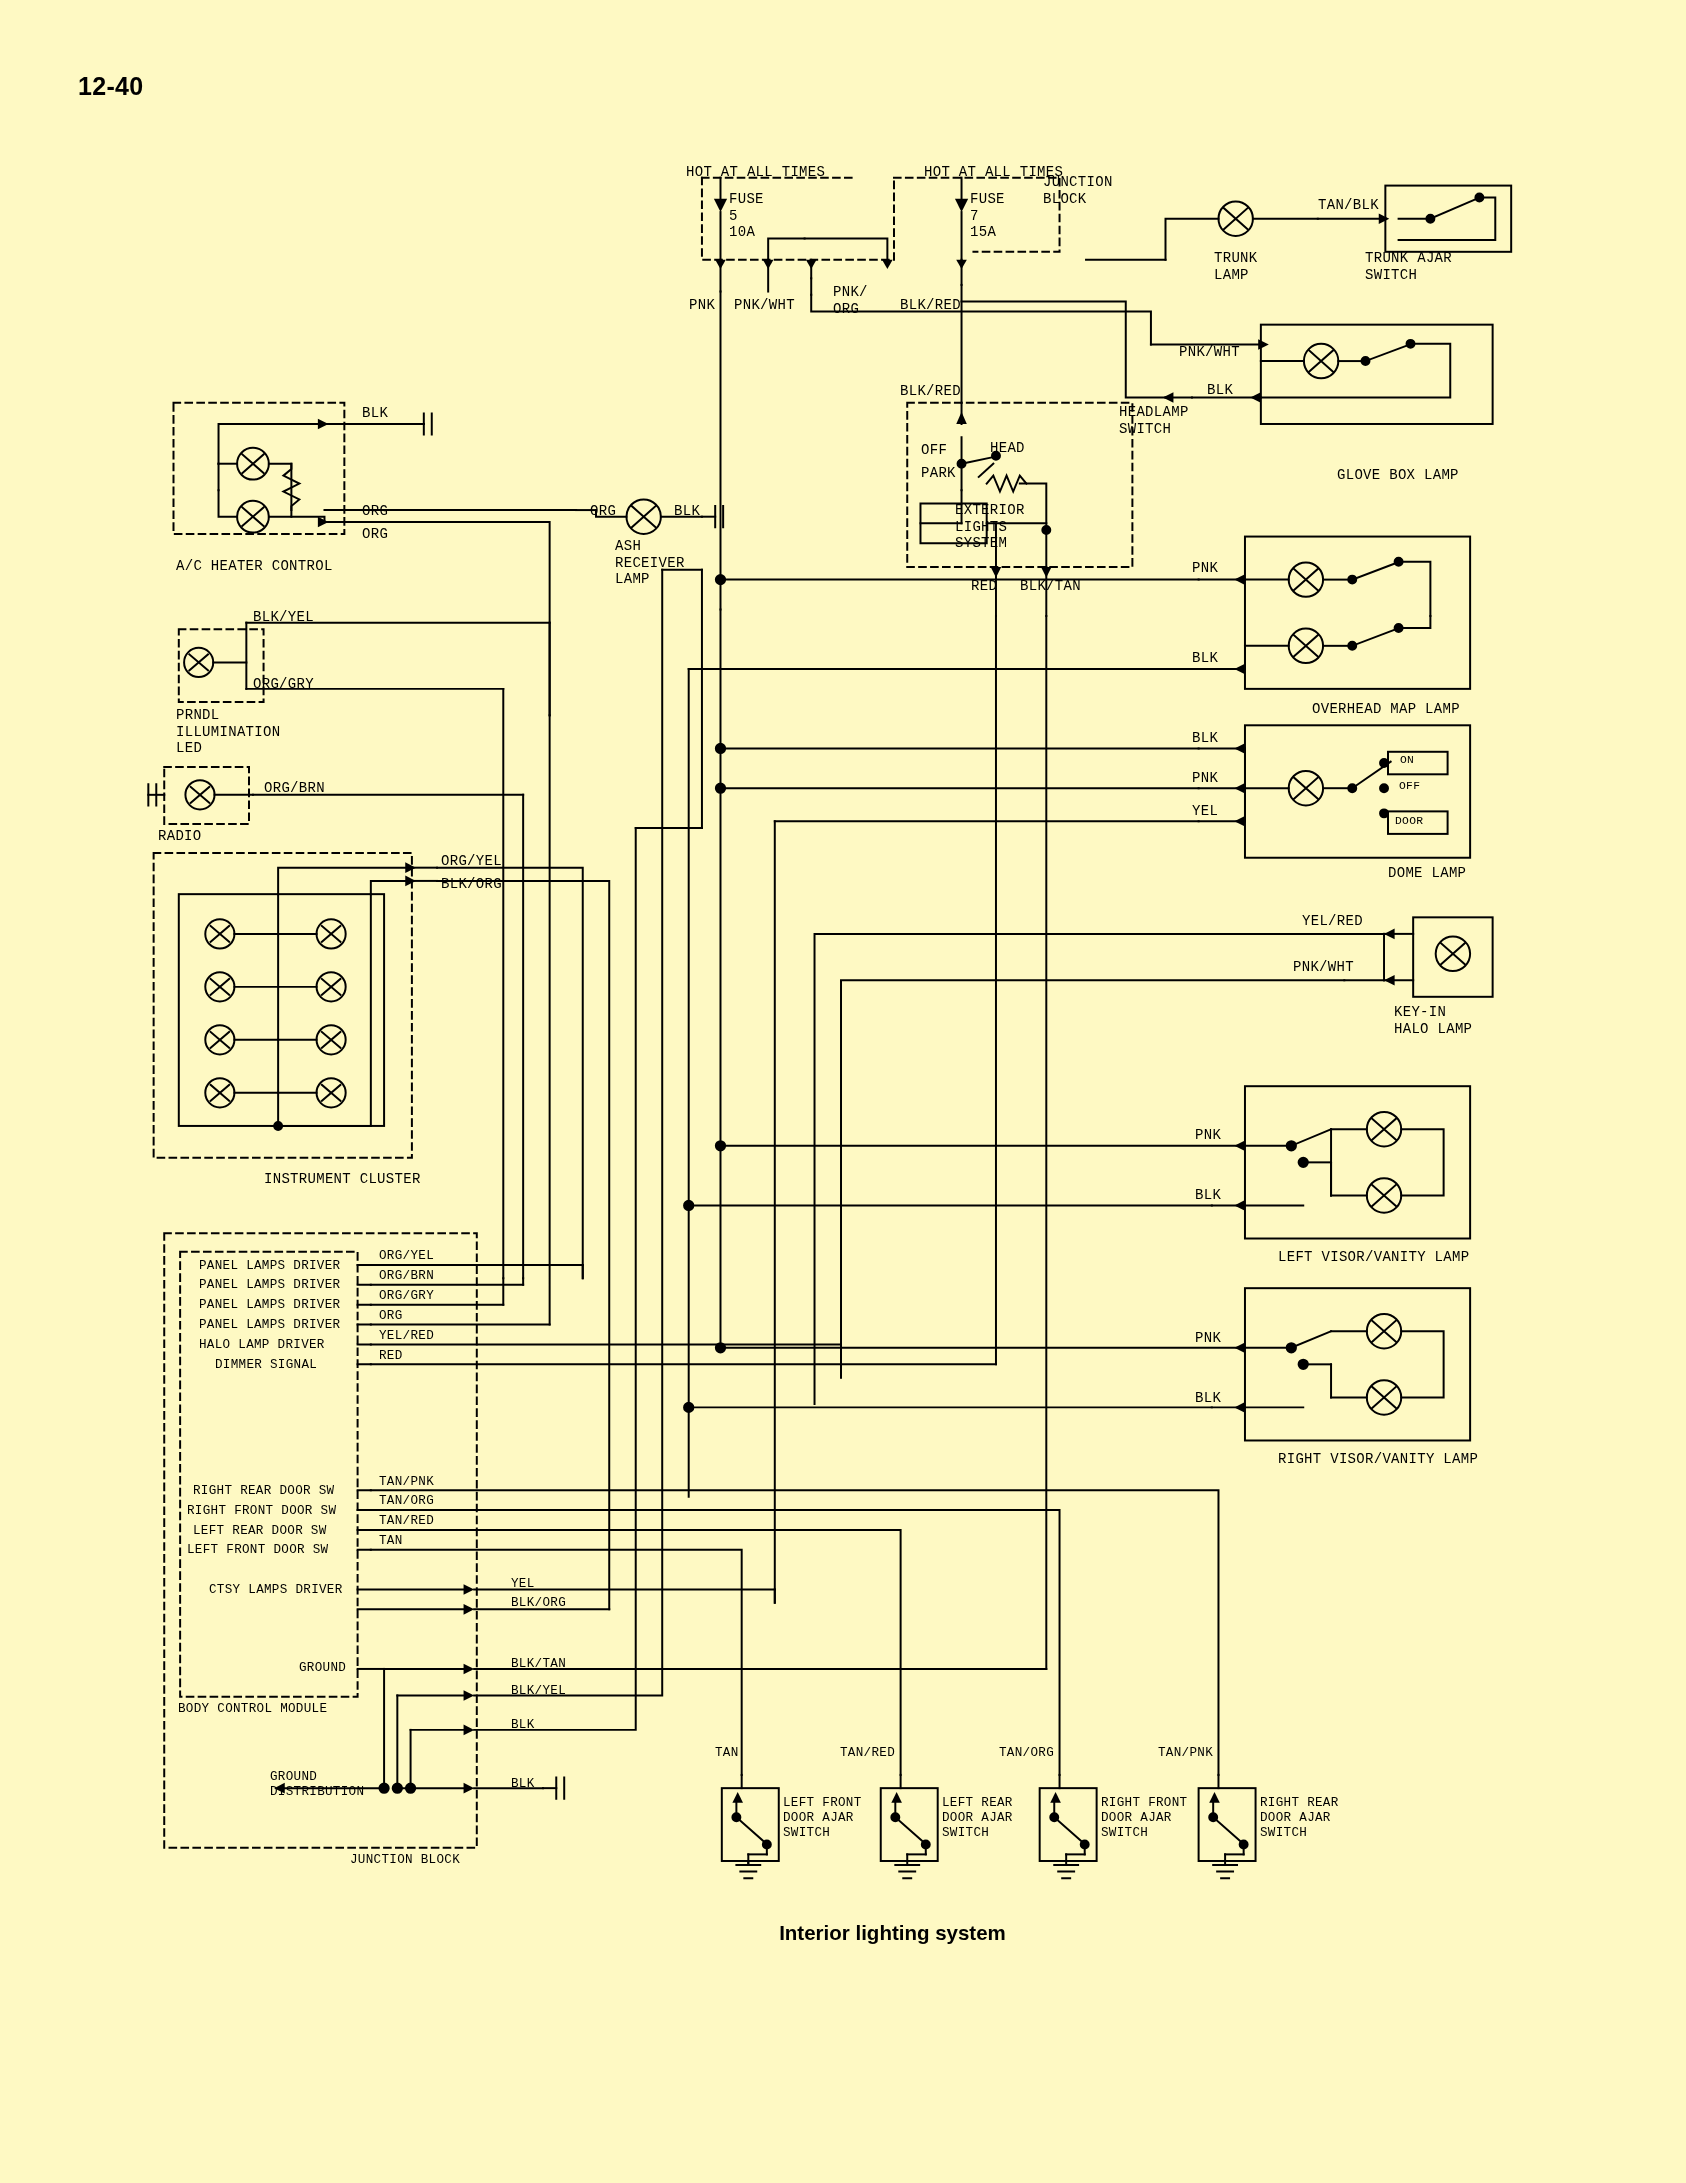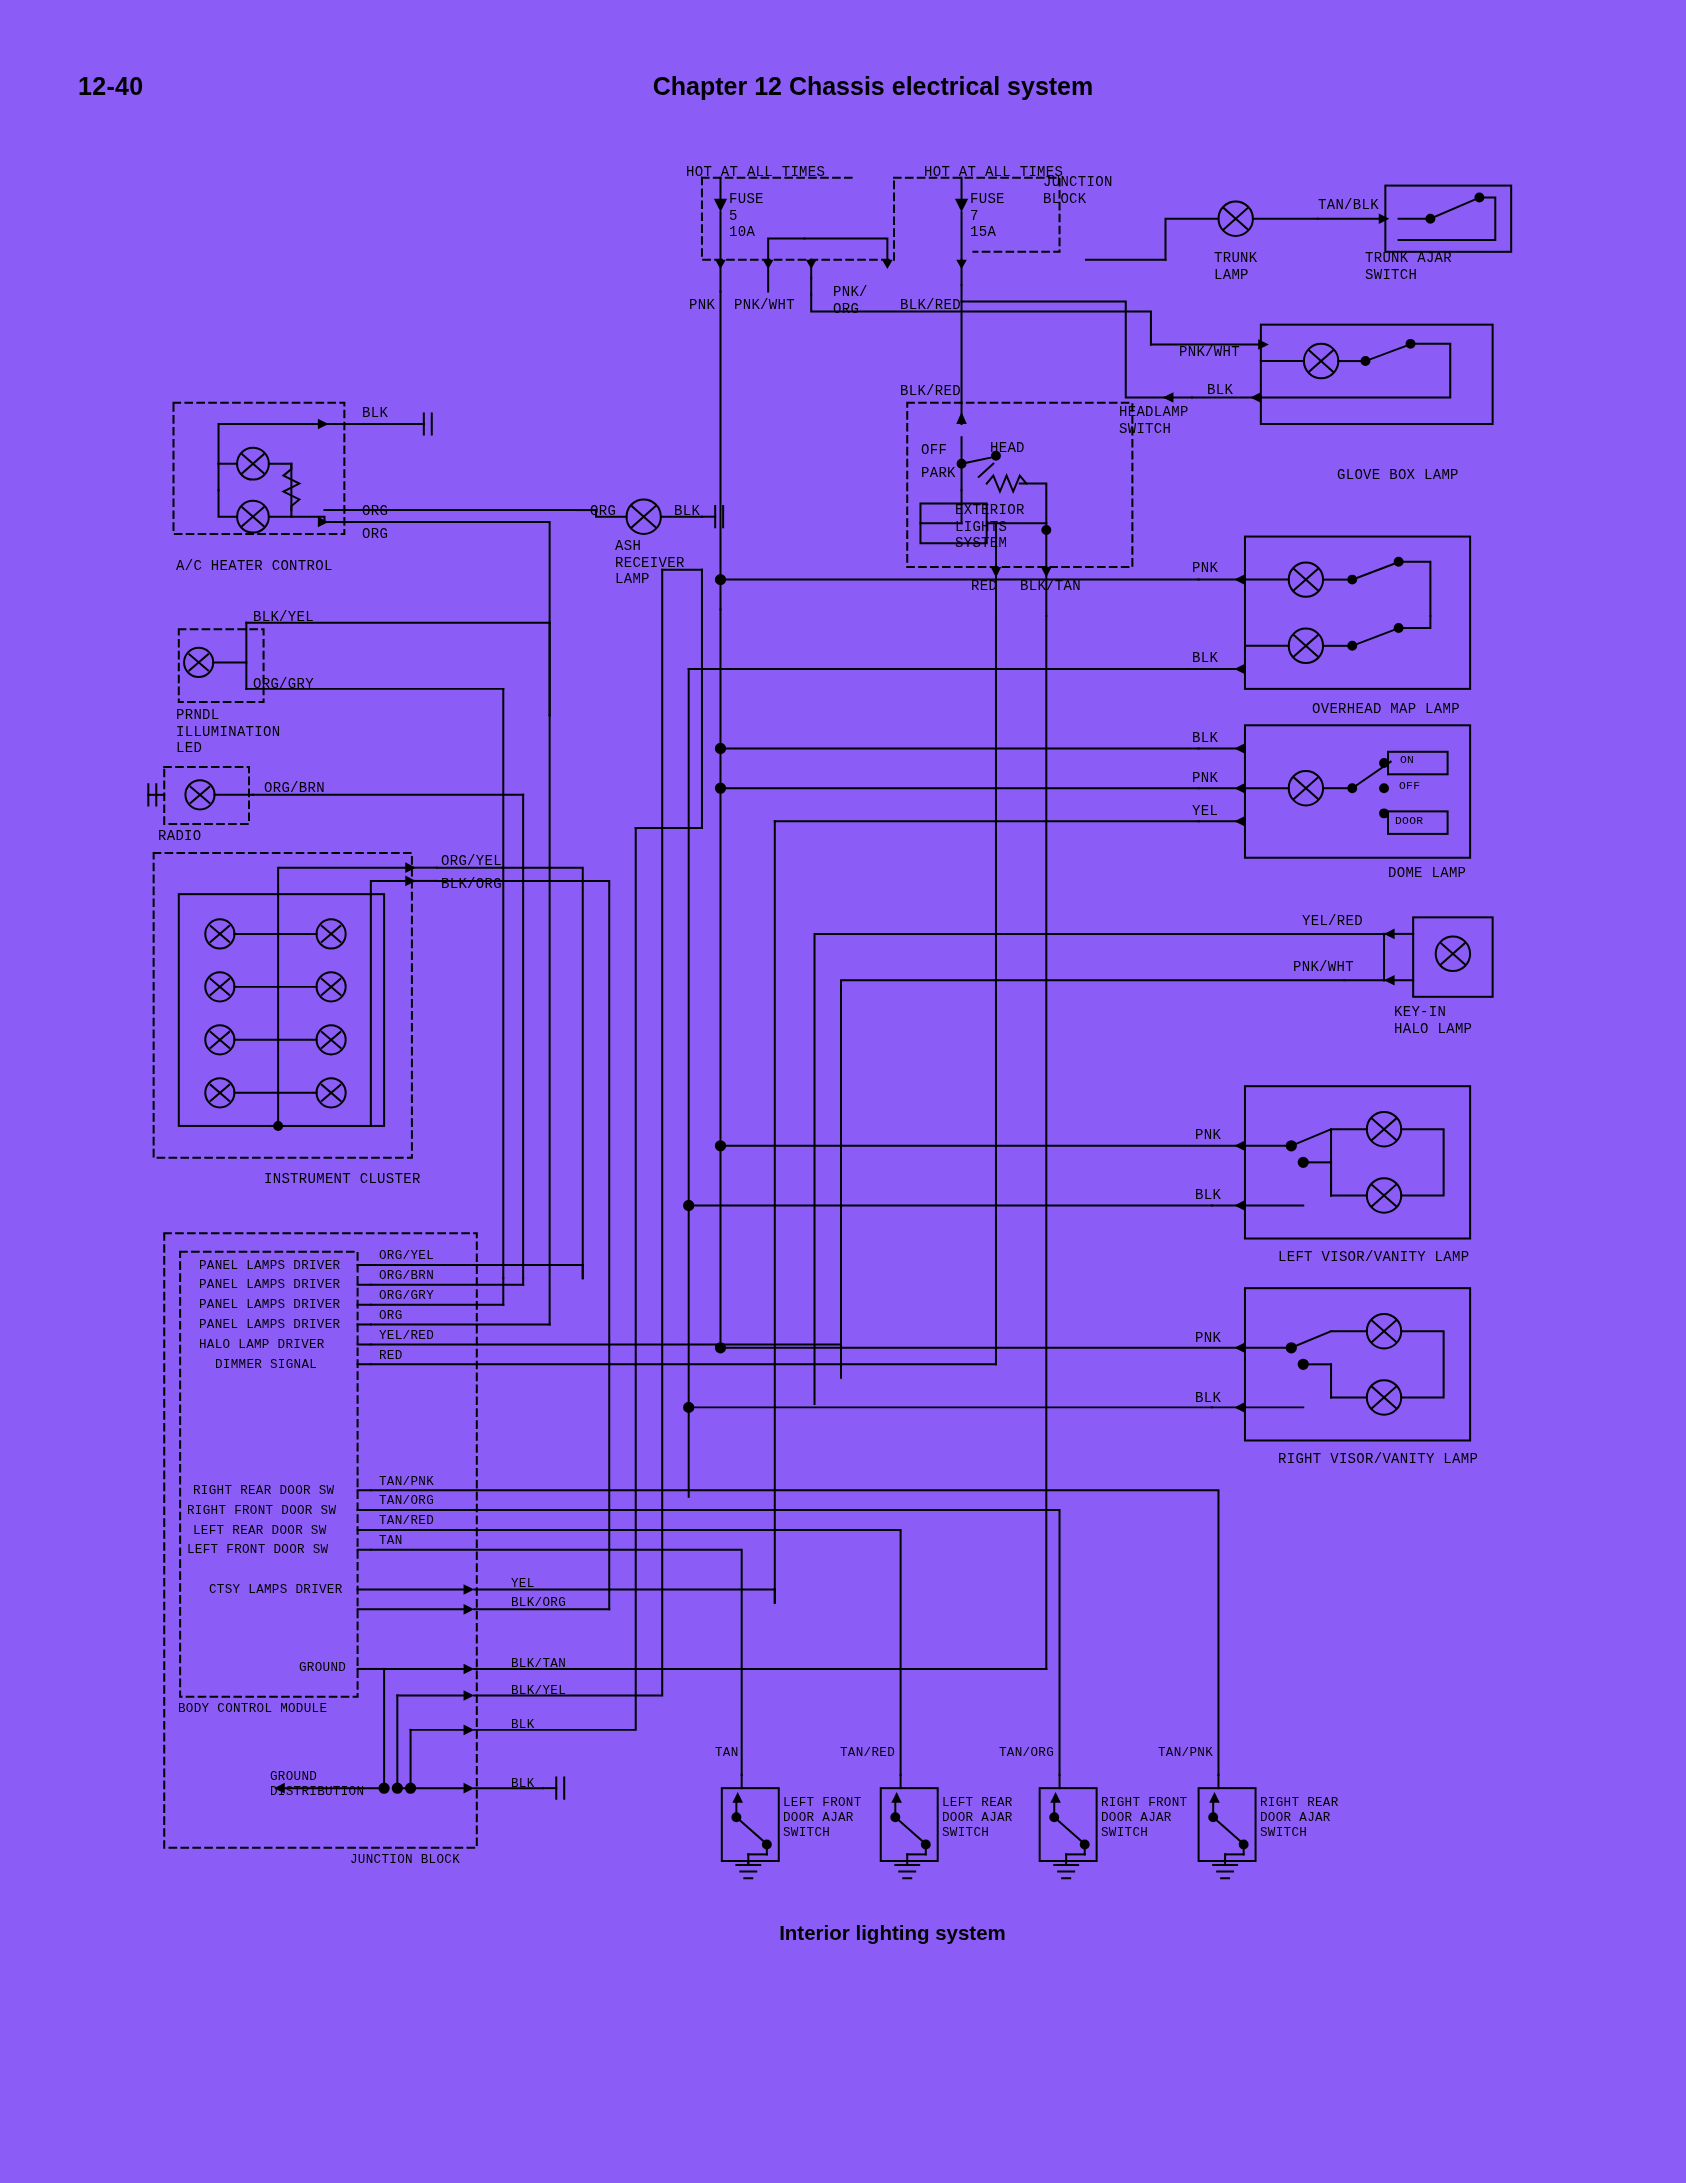--- a/index.html
+++ b/index.html
@@ -8,21 +8,21 @@
     background: #ffffff;
   }
   body {
     font-family: "Liberation Sans", sans-serif;
     color: #000;
   }
   #page {
     position: relative;
     width: 1686px;
     height: 2183px;
-    background: #8b5cf6;
+    background: #fef9c3;
     overflow: hidden;
   }
   .page-num {
     position: absolute;
     left: 78px;
     top: 72px;
     font-size: 25px;
     font-weight: bold;
     letter-spacing: 0.3px;
   }
@@ -66,21 +66,20 @@
   }
   .lbl.sm { font-size: 12.6px; }
   .lbl.xs { font-size: 11.3px; }
 </style>
 </head>
 <body>
 
 <div id="page">
 
   <div class="page-num">12-40</div>
-  <div class="page-title">Chapter 12 Chassis electrical system</div>
 
   <svg id="diagram" viewBox="0 0 2546 3296">
     <g fill="none" stroke="#000" stroke-width="3" stroke-linecap="square">
 
       <g stroke-dasharray="10 8">
         <path d="M1060,268 L1060,392 L1350,392 L1350,268"></path>
         <path d="M1350,268 L1600,268 L1600,380 L1470,380"></path>
         <path d="M1060,268 L1290,268"></path>
       </g>
 

